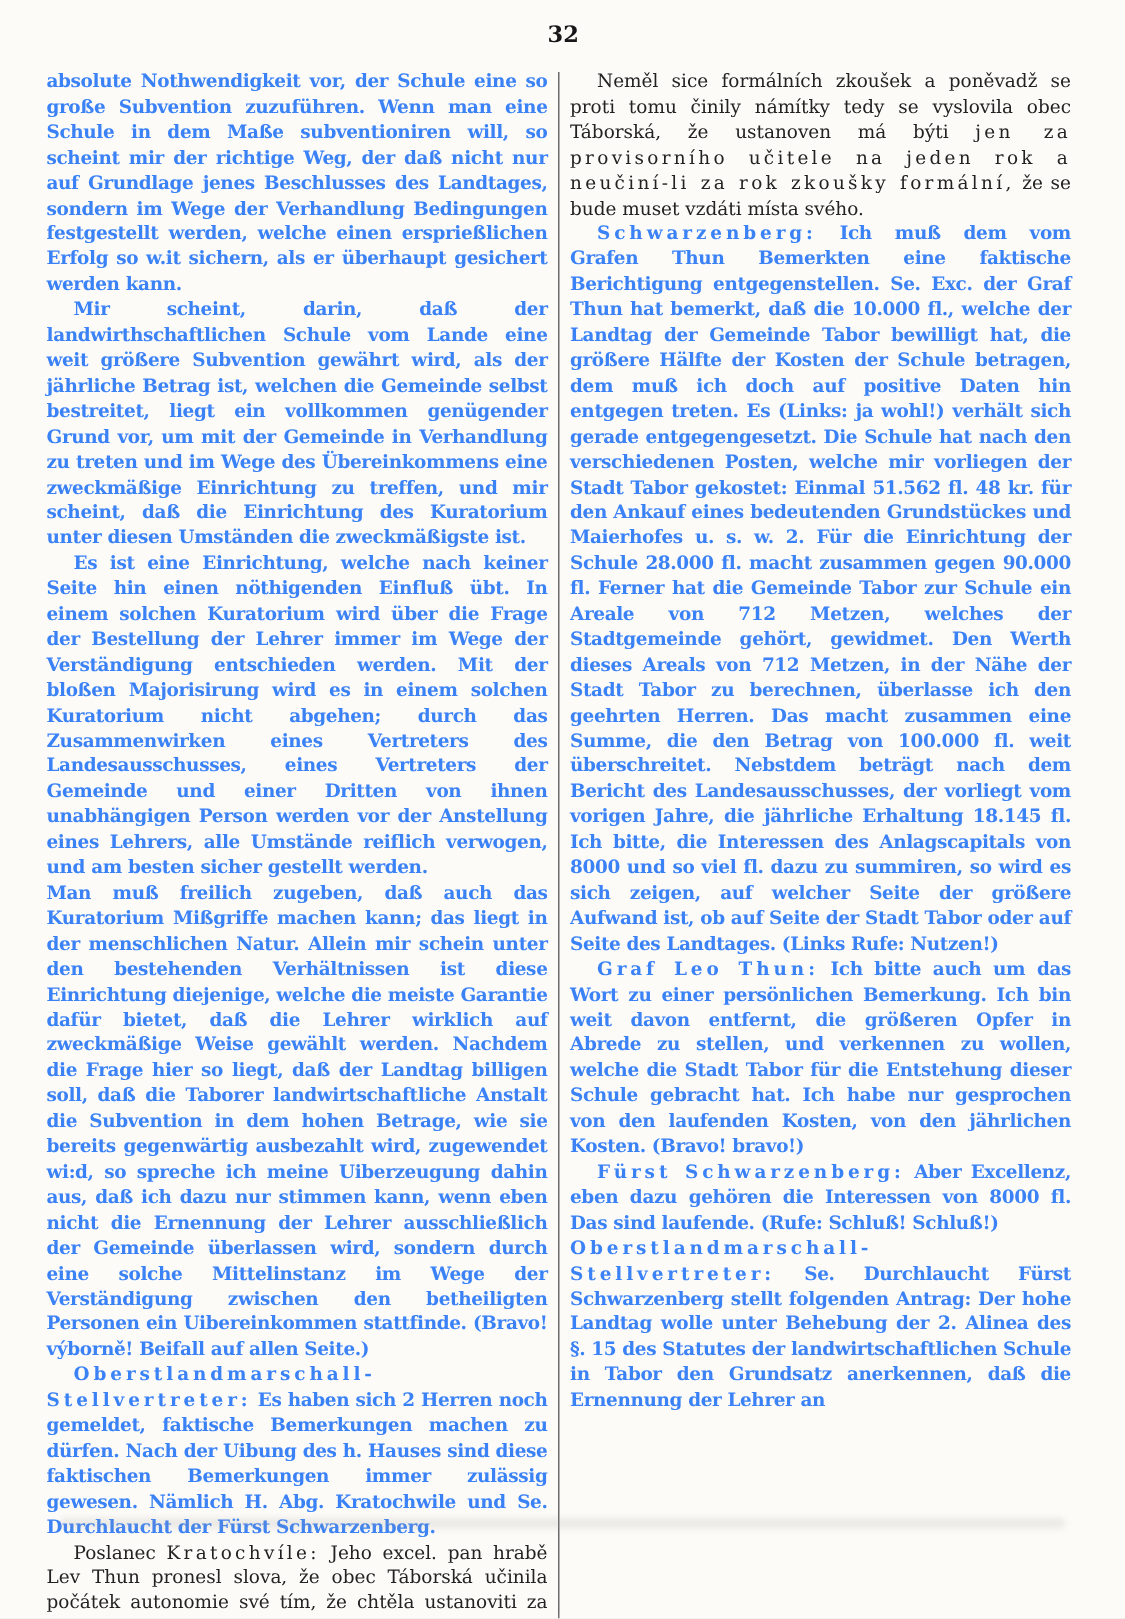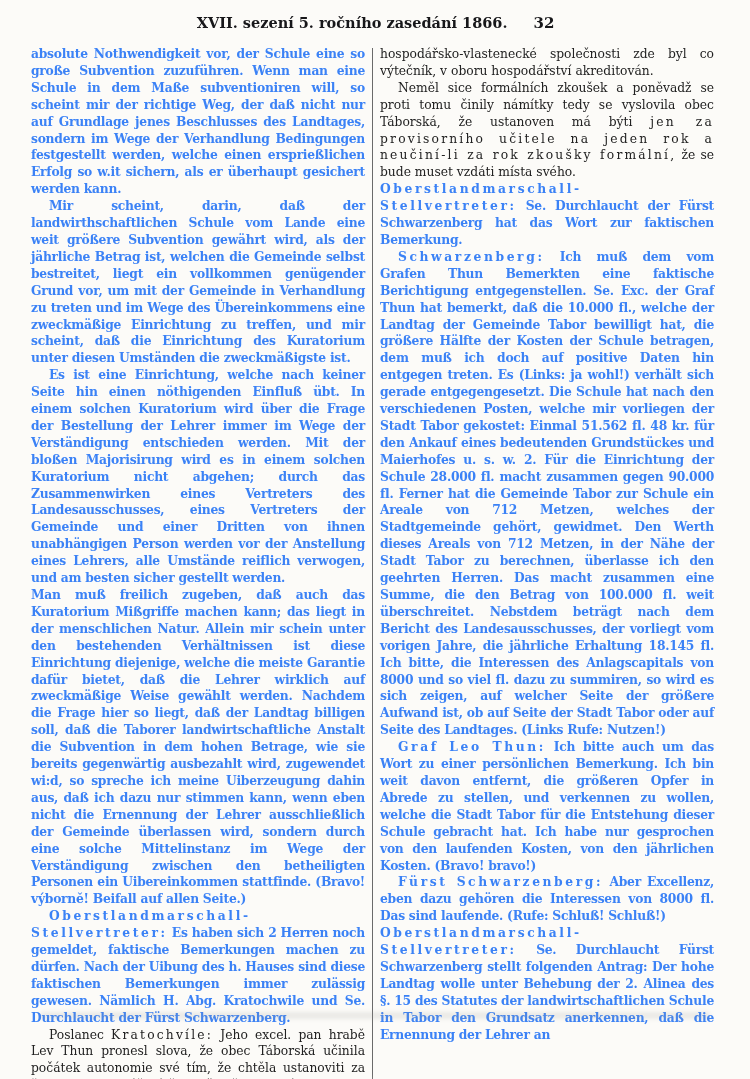--- a/index.html
+++ b/index.html
@@ -72,37 +72,34 @@
     opacity:0.18;
     filter:blur(2px);
     border-radius:3px;
   }
 </style>
 </head>
 <body>
 
 <div class="page">
   <div class="header">
-    <span>XVII. sezení 5. ročního zasedání 1866.</span>
     <span class="pgnum">32</span>
   </div>
   <div class="columns">
     <div class="col col-left" id="col-left">
         <p class="para fraktur"><span>absolute Nothwendigkeit vor, der Schule eine so große Subvention zuzuführen. Wenn man eine Schule in dem Maße subventioniren will, so scheint mir der richtige Weg, der daß nicht nur auf Grundlage jenes Beschlusses des Landtages, sondern im Wege der Verhandlung Bedingungen festgestellt werden, welche einen ersprießlichen Erfolg so w.it sichern, als er überhaupt gesichert werden kann.</span></p>
         <p class="para fraktur indent"><span>Mir scheint, darin, daß der landwirthschaftlichen Schule vom Lande eine weit größere Subvention gewährt wird, als der jährliche Betrag ist, welchen die Gemeinde selbst bestreitet, liegt ein vollkommen genügender Grund vor, um mit der Gemeinde in Verhandlung zu treten und im Wege des Übereinkommens eine zweckmäßige Einrichtung zu treffen, und mir scheint, daß die Einrichtung des Kuratorium unter diesen Umständen die zweckmäßigste ist.</span></p>
         <p class="para fraktur indent"><span>Es ist eine Einrichtung, welche nach keiner Seite hin einen nöthigenden Einfluß übt. In einem solchen Kuratorium wird über die Frage der Bestellung der Lehrer immer im Wege der Verständigung entschieden werden. Mit der bloßen Majorisirung wird es in einem solchen Kuratorium nicht abgehen; durch das Zusammenwirken eines Vertreters des Landesausschusses, eines Vertreters der Gemeinde und einer Dritten von ihnen unabhängigen Person werden vor der Anstellung eines Lehrers, alle Umstände reiflich verwogen, und am besten sicher gestellt werden.</span></p>
         <p class="para fraktur"><span>Man muß freilich zugeben, daß auch das Kuratorium Mißgriffe machen kann; das liegt in der menschlichen Natur. Allein mir schein unter den bestehenden Verhältnissen ist diese Einrichtung diejenige, welche die meiste Garantie dafür bietet, daß die Lehrer wirklich auf zweckmäßige Weise gewählt werden. Nachdem die Frage hier so liegt, daß der Landtag billigen soll, daß die Taborer landwirtschaftliche Anstalt die Subvention in dem hohen Betrage, wie sie bereits gegenwärtig ausbezahlt wird, zugewendet wi:d, so spreche ich meine Uiberzeugung dahin aus, daß ich dazu nur stimmen kann, wenn eben nicht die Ernennung der Lehrer ausschließlich der Gemeinde überlassen wird, sondern durch eine solche Mittelinstanz im Wege der Verständigung zwischen den betheiligten Personen ein Uibereinkommen stattfinde. (Bravo! výborně! Beifall auf allen Seite.)</span></p>
         <p class="para fraktur indent"><span class="gesperrt">Oberstlandmarschall-Stellvertreter:</span><span> Es haben sich 2 Herren noch gemeldet, faktische Bemerkungen machen zu dürfen. Nach der Uibung des h. Hauses sind diese faktischen Bemerkungen immer zulässig gewesen. Nämlich H. Abg. Kratochwile und Se. Durchlaucht der Fürst Schwarzenberg.</span></p>
         <p class="para antiqua indent"><span>Poslanec </span><span class="gesperrt">Kratochvíle:</span><span> Jeho excel. pan hrabě Lev Thun pronesl slova, že obec Táborská učinila počátek autonomie své tím, že chtěla ustanoviti za ředitele hospodářské školy člověka, který se nemohl vykázati spůsobylostí svou a slavné shromáždění bylo tím velice polekáno. Musím říci jak věc ta se měla. Obec Táborská zvolila tehdáž za ředitele muže takového, který u cís. král.</span></p>
       </div>
     <div class="divider"></div>
     <div class="col col-right" id="col-right">
-        <p class="para antiqua"><span>hospodářsko-vlastenecké společnosti zde byl co výtečník, v oboru hospodářství akreditován.</span></p>
         <p class="para antiqua indent"><span>Neměl sice formálních zkoušek a poněvadž se proti tomu činily námítky tedy se vyslovila obec Táborská, že ustanoven má býti </span><span class="gesperrt">jen za provisorního učitele na jeden rok a neučiní-li za rok zkoušky formální,</span><span> že se bude muset vzdáti místa svého.</span></p>
-        <p class="para fraktur"><span class="gesperrt">Oberstlandmarschall-Stellvertreter:</span><span> Se. Durchlaucht der Fürst Schwarzenberg hat das Wort zur faktischen Bemerkung.</span></p>
         <p class="para fraktur indent"><span class="gesperrt">Schwarzenberg:</span><span> Ich muß dem vom Grafen Thun Bemerkten eine faktische Berichtigung entgegenstellen. Se. Exc. der Graf Thun hat bemerkt, daß die 10.000 fl., welche der Landtag der Gemeinde Tabor bewilligt hat, die größere Hälfte der Kosten der Schule betragen, dem muß ich doch auf positive Daten hin entgegen treten. Es (Links: ja wohl!) verhält sich gerade entgegengesetzt. Die Schule hat nach den verschiedenen Posten, welche mir vorliegen der Stadt Tabor gekostet: Einmal 51.562 fl. 48 kr. für den Ankauf eines bedeutenden Grundstückes und Maierhofes u. s. w. 2. Für die Einrichtung der Schule 28.000 fl. macht zusammen gegen 90.000 fl. Ferner hat die Gemeinde Tabor zur Schule ein Areale von 712 Metzen, welches der Stadtgemeinde gehört, gewidmet. Den Werth dieses Areals von 712 Metzen, in der Nähe der Stadt Tabor zu berechnen, überlasse ich den geehrten Herren. Das macht zusammen eine Summe, die den Betrag von 100.000 fl. weit überschreitet. Nebstdem beträgt nach dem Bericht des Landesausschusses, der vorliegt vom vorigen Jahre, die jährliche Erhaltung 18.145 fl. Ich bitte, die Interessen des Anlagscapitals von 8000 und so viel fl. dazu zu summiren, so wird es sich zeigen, auf welcher Seite der größere Aufwand ist, ob auf Seite der Stadt Tabor oder auf Seite des Landtages. (Links Rufe: Nutzen!)</span></p>
         <p class="para fraktur indent"><span class="gesperrt">Graf Leo Thun:</span><span> Ich bitte auch um das Wort zu einer persönlichen Bemerkung. Ich bin weit davon entfernt, die größeren Opfer in Abrede zu stellen, und verkennen zu wollen, welche die Stadt Tabor für die Entstehung dieser Schule gebracht hat. Ich habe nur gesprochen von den laufenden Kosten, von den jährlichen Kosten. (Bravo! bravo!)</span></p>
         <p class="para fraktur indent"><span class="gesperrt">Fürst Schwarzenberg:</span><span> Aber Excellenz, eben dazu gehören die Interessen von 8000 fl. Das sind laufende. (Rufe: Schluß! Schluß!)</span></p>
         <p class="para fraktur"><span class="gesperrt">Oberstlandmarschall-Stellvertreter:</span><span> Se. Durchlaucht Fürst Schwarzenberg stellt folgenden Antrag: Der hohe Landtag wolle unter Behebung der 2. Alinea des §. 15 des Statutes der landwirtschaftlichen Schule in Tabor den Grundsatz anerkennen, daß die Ernennung der Lehrer an</span></p>
       </div>
   </div>
   <div class="showthrough"></div>
 </div>
 
 </body></html>

